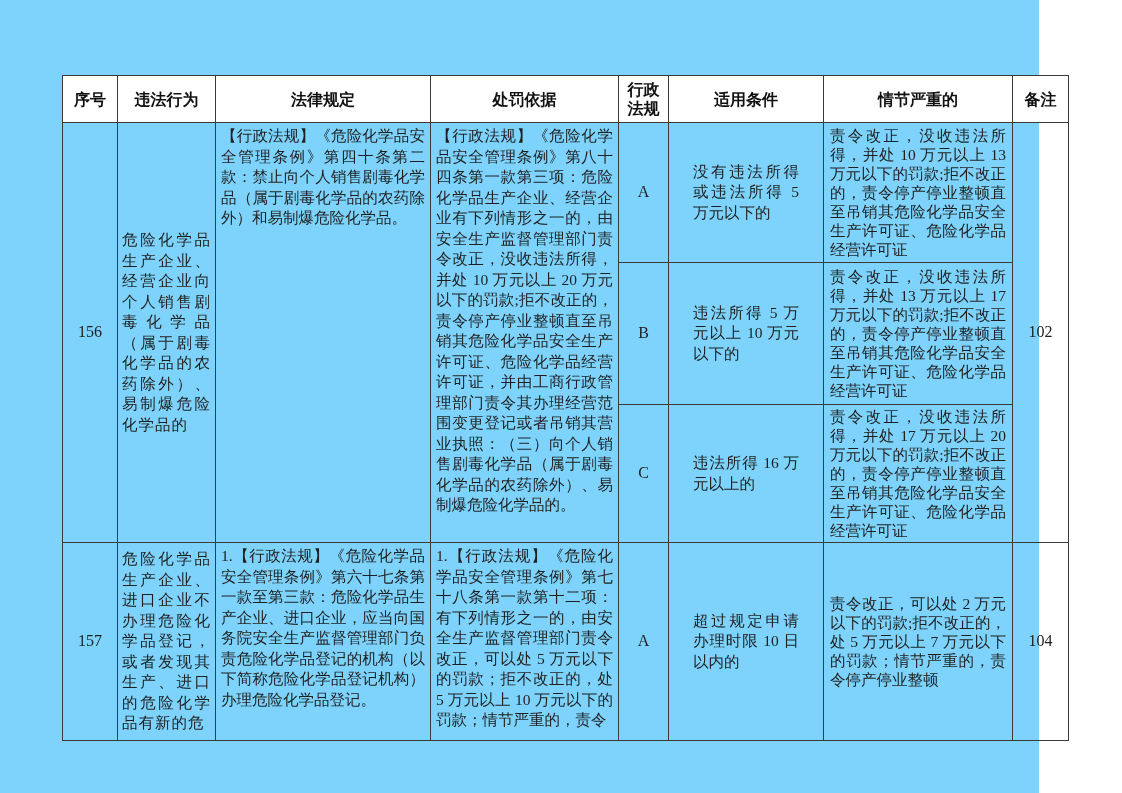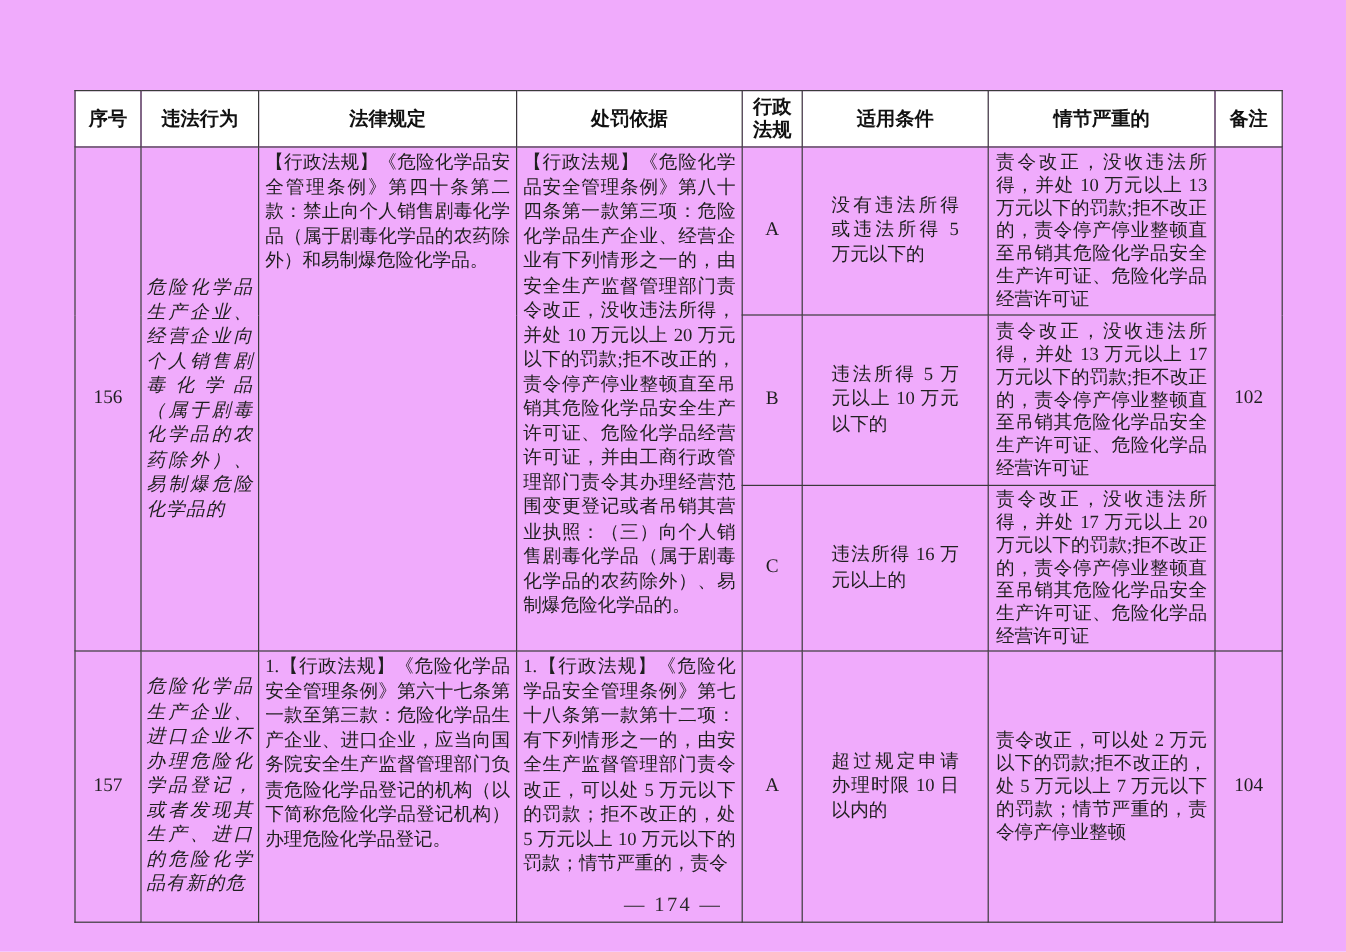--- a/index.html
+++ b/index.html
@@ -10,23 +10,23 @@
   body {
     width: 1122px;
     height: 793px;
     font-family: "Liberation Serif", "DejaVu Serif", serif;
     color: #1f1f1f;
     position: relative;
     overflow: hidden;
   }
   .page {
     position: relative;
-    width: 1122px;
+    width: 1039px;
     height: 793px;
-    background: #f0abfc;
+    background: #7dd3fc;
   }
   table.penalty-table {
     position: absolute;
     left: 62px;
     top: 75px;
     width: 1006px;
     border-collapse: collapse;
     table-layout: fixed;
   }
   .penalty-table th,
@@ -53,23 +53,22 @@
     padding: 2px 5px;
     text-align: justify;
     text-justify: inter-character;
   }
   td.cell-no, td.cell-grade, td.cell-note {
     text-align: center;
     padding: 2px;
     font-size: 16px;
   }
   td.cell-behavior {
-    padding: 20px 4px;
+    padding: 6px 4px;
     letter-spacing: 1px;
-    font-style: italic;
   }
   td.cell-law, td.cell-basis {
     vertical-align: top;
     padding: 3px 5px;
   }
   td.cell-cond {
     padding: 2px 24px;
   }
   td.cell-std {
     padding: 2px 6px;
@@ -151,15 +150,14 @@
         <td class="cell-law">1.【行政法规】《危险化学品安全管理条例》第六十七条第一款至第三款：危险化学品生产企业、进口企业，应当向国务院安全生产监督管理部门负责危险化学品登记的机构（以下简称危险化学品登记机构）办理危险化学品登记。</td>
         <td class="cell-basis">1.【行政法规】《危险化学品安全管理条例》第七十八条第一款第十二项：有下列情形之一的，由安全生产监督管理部门责令改正，可以处 5 万元以下的罚款；拒不改正的，处 5 万元以上 10 万元以下的罚款；情节严重的，责令</td>
         <td class="cell-grade">A</td>
         <td class="cell-cond">超过规定申请办理时限 10 日以内的</td>
         <td class="cell-std">责令改正，可以处 2 万元以下的罚款;拒不改正的，处 5 万元以上 7 万元以下的罚款；情节严重的，责令停产停业整顿</td>
         <td class="cell-note">104</td>
       </tr>
     </tbody>
   </table>
 
-  <div class="page-footer">— 174 —</div>
 
 </div>
 
 </body></html>

